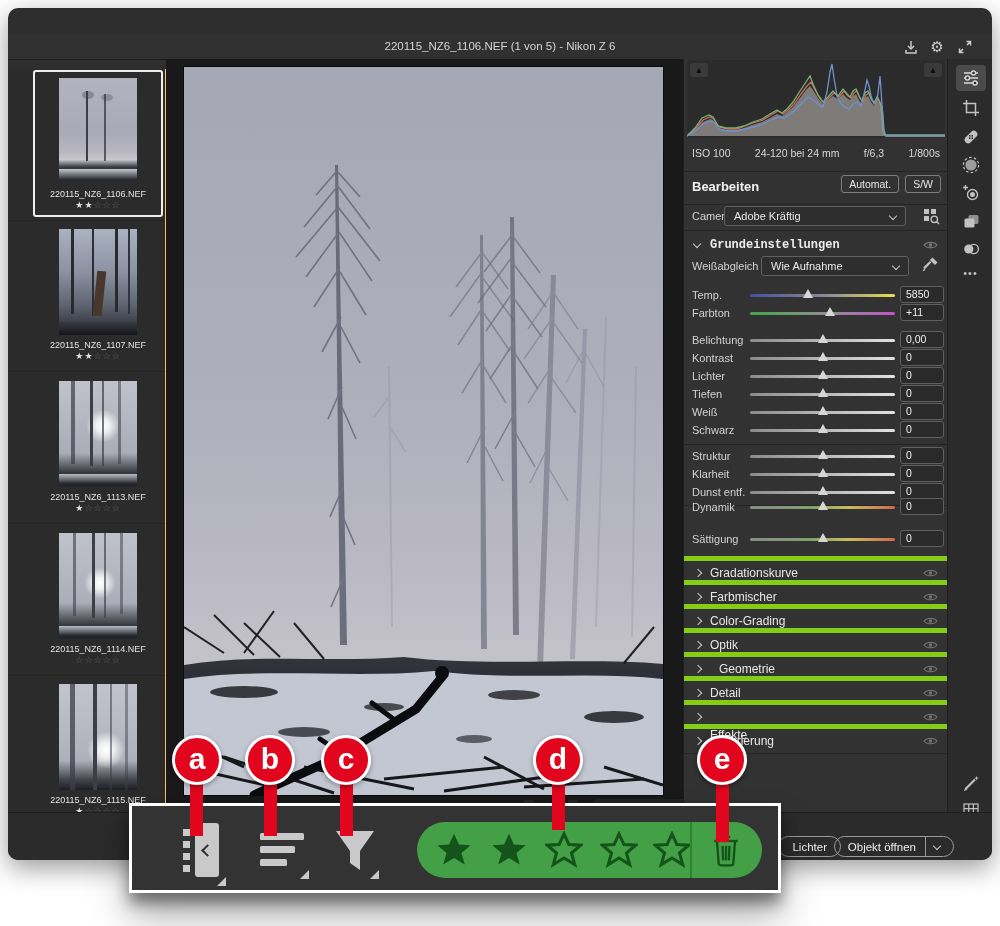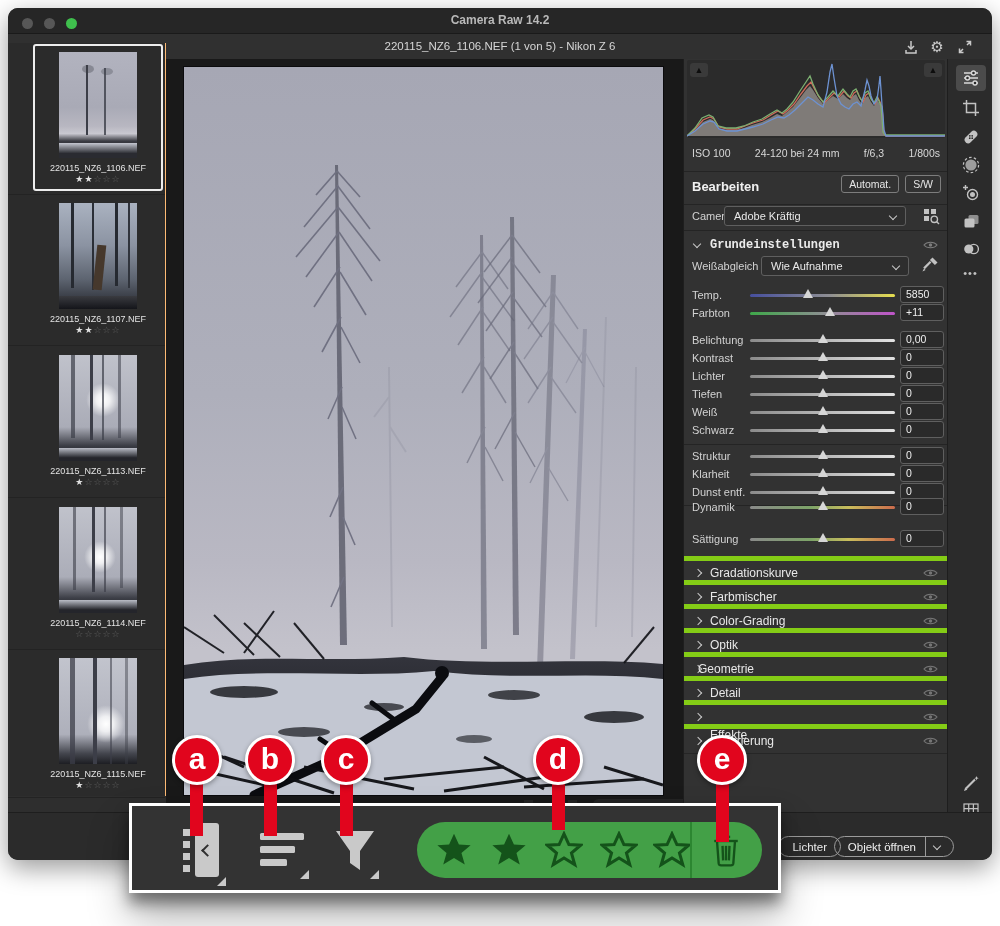--- a/index.html
+++ b/index.html
@@ -11,21 +11,21 @@
   .window{position:absolute;left:8px;top:8px;width:984px;height:852px;background:#2e2e2e;
           border-radius:10px;box-shadow:0 8px 26px rgba(0,0,0,.40);overflow:hidden;}
   .titlebar{position:absolute;left:0;top:0;width:100%;height:25px;background:#262626;border-bottom:1px solid #1a1a1a;}
   .tl{position:absolute;top:10px;width:11px;height:11px;border-radius:50%;}
   .title{position:absolute;left:0;right:0;top:5px;text-align:center;font-size:12px;font-weight:bold;color:#b9b9b9;}
   .subtitlebar{position:absolute;left:0;top:26px;width:100%;height:25px;background:#303030;border-bottom:1px solid #1c1c1c;}
   .subtitle{position:absolute;left:0;right:0;top:6px;text-align:center;font-size:11.5px;color:#d6d6d6;}
   .sub-ico{position:absolute;top:4px;width:18px;height:18px;color:#c9c9c9;}
 
   
-  .filmstrip{position:absolute;left:0;top:35px;width:157px;height:753px;background:#2b2b2b;border-right:1px solid #fdba74;}
+  .filmstrip{position:absolute;left:0;top:61px;width:157px;height:753px;background:#2b2b2b;border-right:1px solid #fdba74;}
   .previewcol{position:absolute;left:158px;top:51px;width:517px;height:753px;background:#191919;}
   .rightpanel{position:absolute;left:675px;top:51px;width:264px;height:753px;background:#323232;border-left:1px solid #1e1e1e;}
   .toolcol{position:absolute;left:939px;top:51px;width:45px;height:753px;background:#2b2b2b;border-left:1px solid #1e1e1e;}
   .bottombar{position:absolute;left:0;top:804px;width:100%;height:48px;background:#2b2b2b;border-top:1px solid #1e1e1e;}
 
   
   .cell{position:absolute;left:25px;width:130px;height:147px;border:2px solid transparent;border-radius:3px;box-sizing:border-box;}
   .cell.selected{border-color:#ededed;}
   .sep{position:absolute;left:0;width:157px;height:1px;background:#232323;}
   .thumb{position:absolute;left:50%;transform:translateX(-50%);top:6px;width:78px;height:106px;overflow:hidden;background:#888;}
@@ -99,26 +99,20 @@
   .cornertri{position:absolute;width:0;height:0;border-bottom:9px solid #c9c9c9;border-left:9px solid transparent;}
   .sbar{background:#c9c9c9;border-radius:1.5px;height:7px;margin-bottom:6px;}
 </style>
 </head>
 <body>
 
 <div id="stage">
 
   <div class="window">
 
-    <div class="titlebar">
-      <div class="tl" style="left:14px;background:#575757"></div>
-      <div class="tl" style="left:36px;background:#575757"></div>
-      <div class="tl" style="left:58px;background:#3fbf4d"></div>
-      <div class="title">Camera Raw 14.2</div>
-    </div>
 
     <div class="subtitlebar">
       <div class="subtitle">220115_NZ6_1106.NEF (1 von 5) - Nikon Z 6</div>
       <div class="sub-ico" style="right:72px">
         <svg width="18" height="18" viewBox="0 0 18 18" fill="none" stroke="#c9c9c9" stroke-width="1.5">
           <path d="M4 12 V15 H14 V12"></path>
             <path d="M9 3 V10"></path>
             <path d="M6 8 L9 11 L12 8"></path>
         </svg>
       </div>
@@ -547,21 +541,21 @@
       <div class="colrow" style="top:569px">
         <span class="chv right abs" style="left:11px;top:9px"></span>
         <span class="sectitle abs" style="left:26px;top:5px;font-size:12px;color:#e8e8e8">Optik</span>
         <svg class="eye" viewBox="0 0 16 10">
             <path d="M1 5 C4 1 12 1 15 5 C12 9 4 9 1 5 Z" fill="none" stroke="#9a9a9a" stroke-width="1.1"></path>
             <circle cx="8" cy="5" r="1.8" fill="#9a9a9a"></circle>
           </svg>
       </div>
       <div class="colrow" style="top:593px">
         <span class="chv right abs" style="left:11px;top:9px"></span>
-        <span class="sectitle abs" style="left:14px;top:5px;font-size:12px;color:#e8e8e8">Geometrie</span>
+        <span class="sectitle abs" style="left:35px;top:5px;font-size:12px;color:#e8e8e8">Geometrie</span>
         <svg class="eye" viewBox="0 0 16 10">
             <path d="M1 5 C4 1 12 1 15 5 C12 9 4 9 1 5 Z" fill="none" stroke="#9a9a9a" stroke-width="1.1"></path>
             <circle cx="8" cy="5" r="1.8" fill="#9a9a9a"></circle>
           </svg>
       </div>
       <div class="colrow" style="top:617px">
         <span class="chv right abs" style="left:11px;top:9px"></span>
         <span class="sectitle abs" style="left:26px;top:5px;font-size:12px;color:#e8e8e8">Detail</span>
         <svg class="eye" viewBox="0 0 16 10">
             <path d="M1 5 C4 1 12 1 15 5 C12 9 4 9 1 5 Z" fill="none" stroke="#9a9a9a" stroke-width="1.1"></path>

